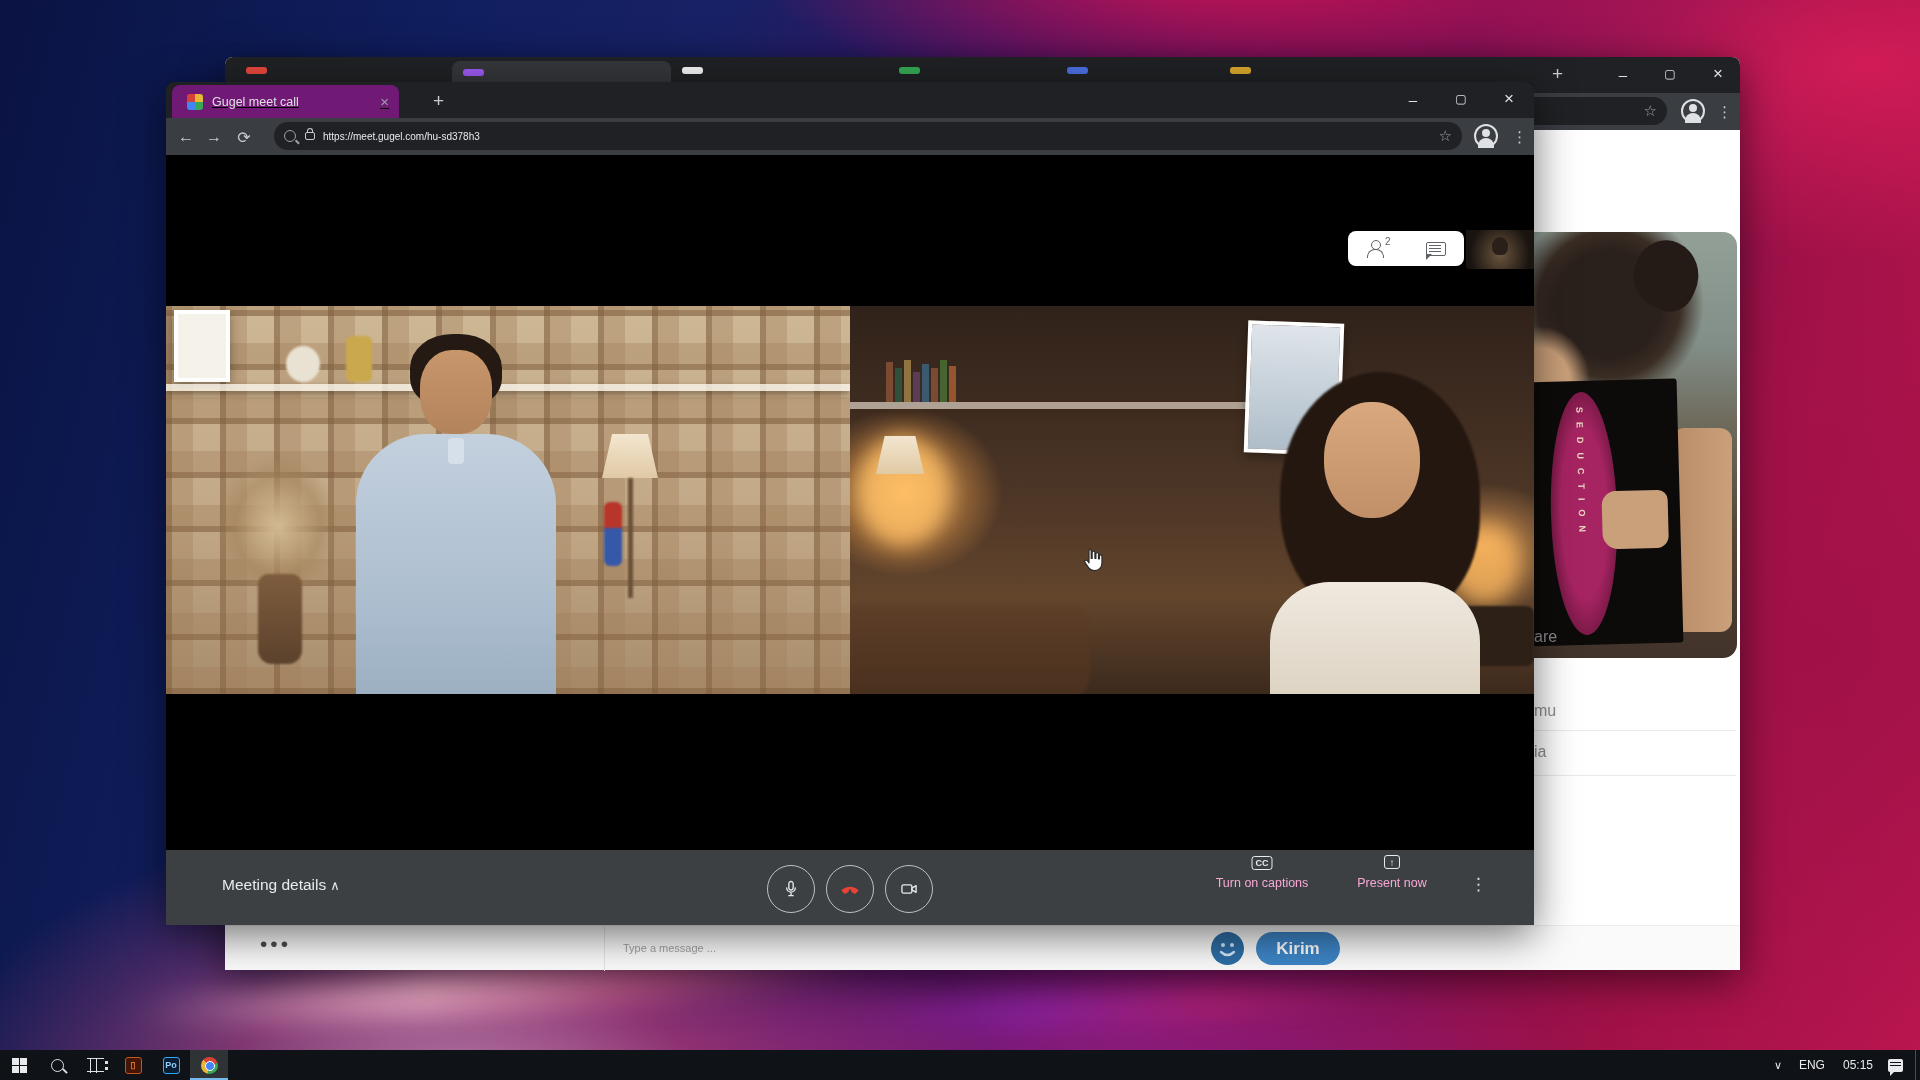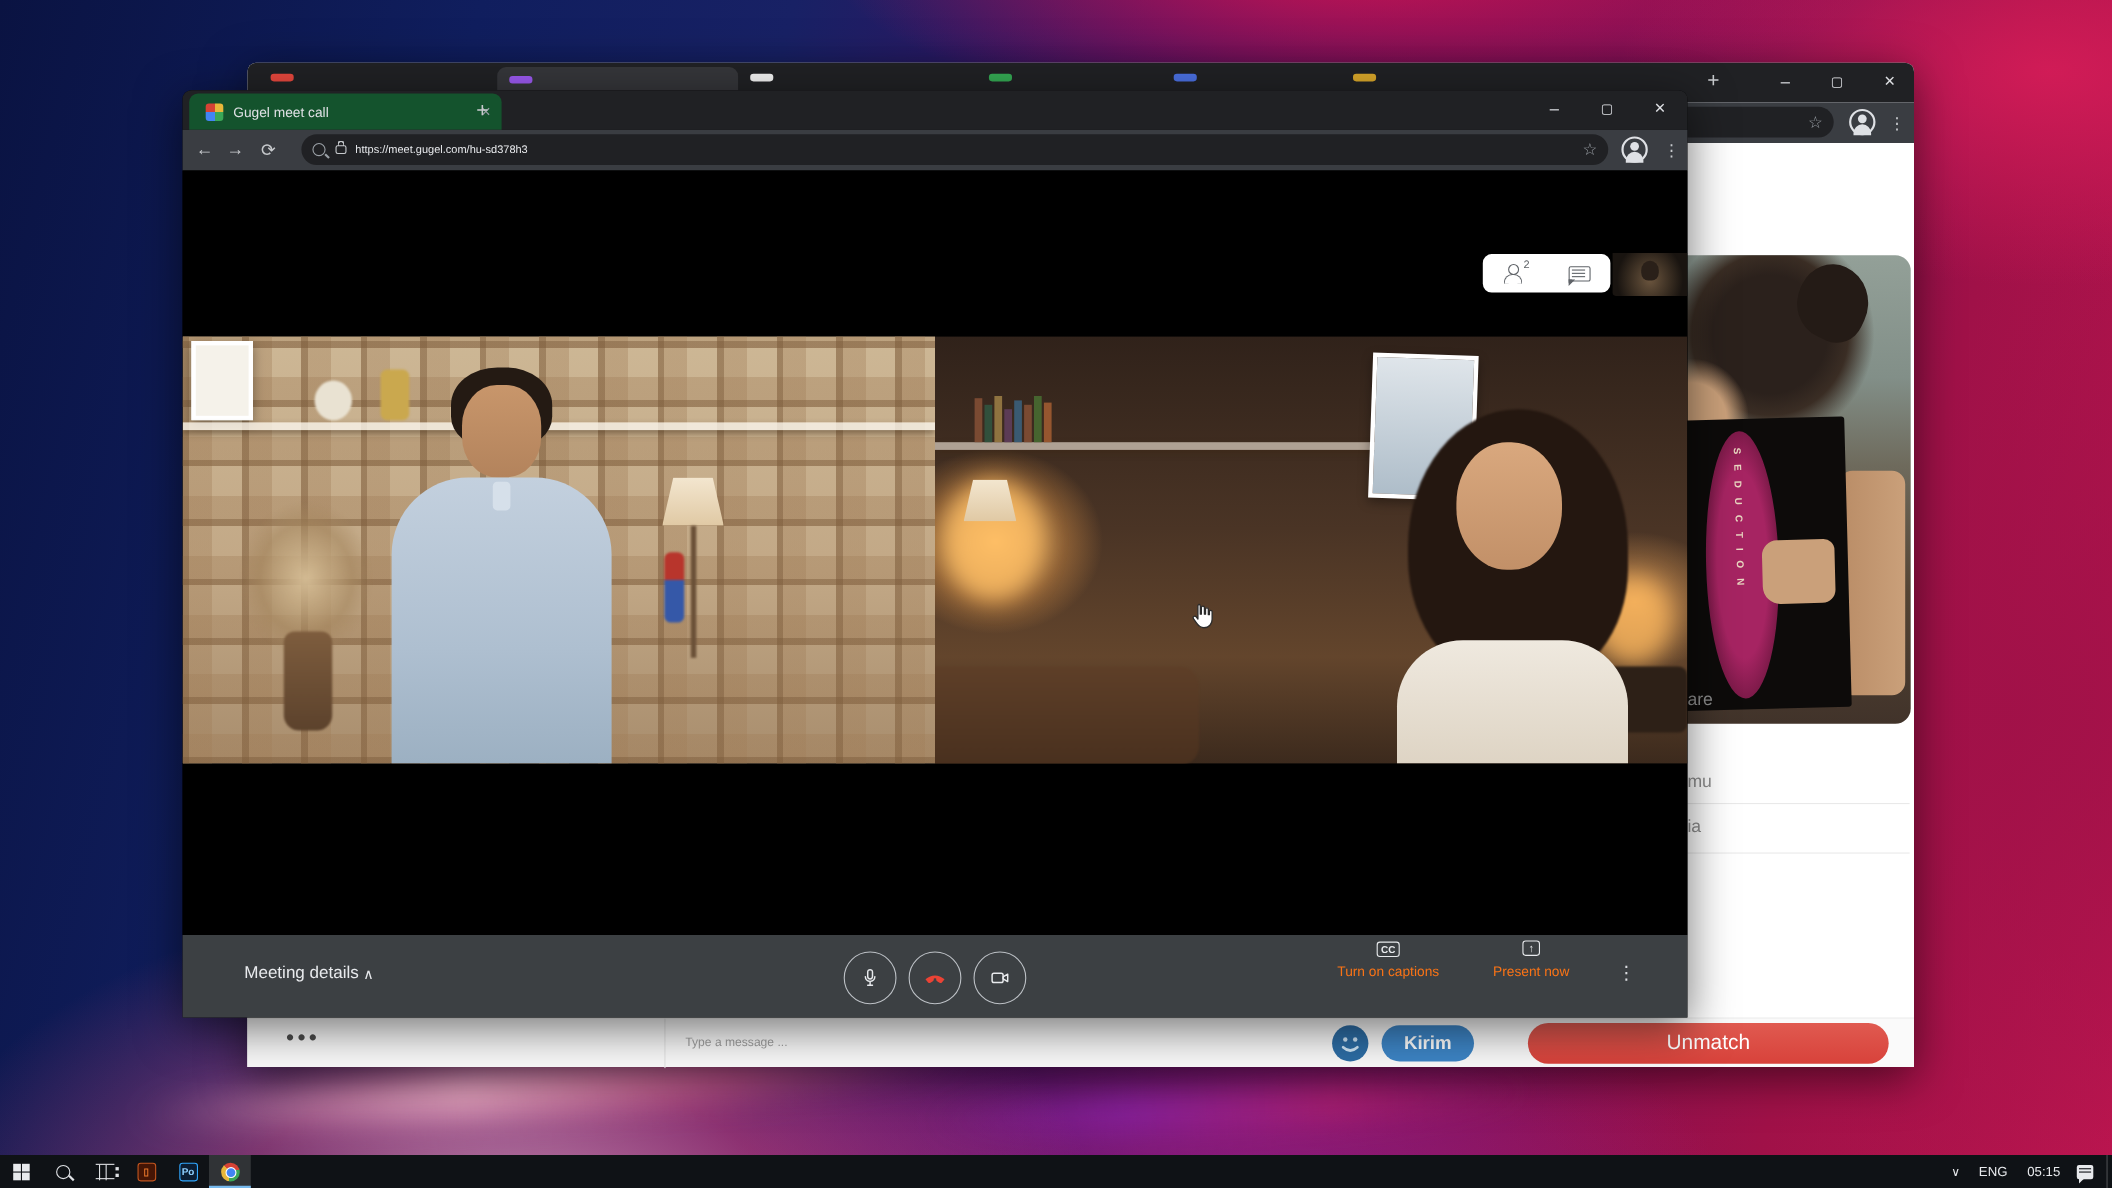--- a/index.html
+++ b/index.html
@@ -49,21 +49,21 @@
   #chat-vline { position:absolute; left:379px; top:0; width:1px; height:45px; background:#e3e3e3; }
   #msg-input { position:absolute; left:398px; top:2px; width:560px; height:40px; border:none; outline:none; background:transparent; font-size:11px; color:#444; font-family:"Liberation Sans",sans-serif; }
   #msg-input::placeholder { color:#9f9f9f; }
   #emoji-btn { position:absolute; left:986px; top:6px; width:33px; height:33px; border-radius:50%; background:#2d6da5; }
   #kirim-btn { position:absolute; left:1031px; top:6px; width:84px; height:33px; border-radius:17px; background:#3d85c6; color:#fff; font-size:17px; font-weight:bold; display:flex; align-items:center; justify-content:center; border:none; }
   #unmatch-btn { position:absolute; left:1164px; top:4px; width:328px; height:37px; border-radius:19px; border:none;
     background:linear-gradient(180deg,#e05a50,#d8423b); color:#fff; font-size:19px; display:flex; align-items:center; justify-content:center; }
 
   
   #fgwin { left:166px; top:82px; width:1368px; height:843px; background:#000; z-index:20; }
-  #fg-activetab { position:absolute; left:6px; top:3px; width:284px; height:33px; background:#14532d; border-radius:8px 8px 0 0; display:flex; align-items:center; padding:0 8px; }
+  #fg-activetab { position:absolute; left:6px; top:3px; width:227px; height:33px; background:#701a75; border-radius:8px 8px 0 0; display:flex; align-items:center; padding:0 8px;text-decoration:underline; }
   .favicon16 { width:16px; height:16px; border-radius:3px; margin:0 9px 0 7px;
     background:conic-gradient(#e8b73a 0 25%, #3aa757 0 50%, #4285f4 0 75%, #d64235 0 100%); }
   .tab-title { color:#dfe1e5; font-size:12.5px; flex:1; white-space:nowrap; overflow:hidden; }
   .tab-close { color:#9aa0a6; font-size:15px; padding:0 2px; }
   .newtab { position:absolute; top:8px; color:#c7cacd; font-size:19px; font-weight:300; }
   .nav-ico { position:absolute; top:7px; color:#c7cacd; font-size:16px; width:24px; height:24px; display:flex; align-items:center; justify-content:center; }
   #fg-urlpill { left:108px; width:1188px; padding-left:10px; }
   .url-search { width:12px; height:12px; border:1.6px solid #9aa0a6; border-radius:50%; position:relative; margin-right:9px; }
   .url-search:after { content:""; position:absolute; left:10px; top:10px; width:5px; height:1.6px; background:#9aa0a6; transform:rotate(45deg); }
   .lock { width:10px; height:8px; border:1.5px solid #c7cacd; border-radius:2px; position:relative; margin-right:8px; }
@@ -106,21 +106,21 @@
   .chatico:after { content:""; position:absolute; left:-1px; bottom:-5px; border:3px solid rgba(0,0,0,0); border-top-color:#5f6368; border-left-color:#5f6368; }
   #self-thumb { position:absolute; left:1300px; top:75px; width:68px; height:39px; overflow:hidden; border-radius:0 0 0 3px;
     background:radial-gradient(30px 34px at 50% 62%, #6b553e 0%, #3a2e22 60%, #191410 100%); }
   #self-thumb .head { position:absolute; left:26px; top:7px; width:16px; height:18px; background:#2a2019; border-radius:50% 50% 40% 40%; }
 
   
   #meet-bar { position:absolute; left:0; bottom:0; width:100%; height:75px; background:#3c4043; display:block; }
   #meeting-details { position:absolute; left:56px; top:26px; color:#e8eaed; font-size:15.5px; display:flex; align-items:center; gap:4px; }
   .chev-up { font-size:13px; color:#e8eaed; }
   .callbtn { position:absolute; top:15px; width:48px; height:48px; border-radius:50%; border:1.6px solid #bdc1c6; background:rgba(0,0,0,0); display:flex; align-items:center; justify-content:center; }
-  .barlabel { position:absolute; top:26px; transform:translateX(-50%); color:#f97316; font-size:12.5px; text-align:center; }
+  .barlabel { position:absolute; top:26px; transform:translateX(-50%); color:#f9a8d4; font-size:12.5px; text-align:center; }
   .cc-box { position:absolute; top:6px; transform:translateX(-50%); border:1.6px solid #e8eaed; border-radius:3px; color:#e8eaed; font-size:9px; font-weight:bold; padding:1px 3px; }
   .present-box { position:absolute; top:5px; transform:translateX(-50%); width:16px; height:14px; border:1.7px solid #e8eaed; border-radius:3px; display:flex; align-items:center; justify-content:center; color:#e8eaed; font-size:10px; }
   #meet-kebab { position:absolute; left:1304px; top:24px; color:#dadce0; font-size:17px; }
 
   
   #taskbar { position:absolute; left:0; bottom:0; width:100%; height:30px; background:#0f1216; z-index:50; display:flex; align-items:center; }
   .tb-slot { width:38px; height:30px; display:flex; align-items:center; justify-content:center; }
   .tb-active { background:rgba(255,255,255,.14); box-shadow:inset 0 -2px 0 #76b9ed; }
   .winlogo { width:15px; height:15px; display:grid; grid-template-columns:7px 7px; grid-template-rows:7px 7px; gap:1px; }
   .winlogo div { background:#e8eaed; }
@@ -213,21 +213,20 @@
     <div id="chat-vline"></div>
     <input id="msg-input" placeholder="Type a message ..." style="">
     <div id="emoji-btn">
       <svg width="33" height="33" viewBox="0 0 33 33">
         <circle cx="12" cy="13" r="2" fill="#cfe6f7"></circle>
           <circle cx="21" cy="13" r="2" fill="#cfe6f7"></circle>
         <path d="M10 20 q6.5 6 13 0" stroke="#cfe6f7" stroke-width="2.4" fill="none" stroke-linecap="round"></path>
       </svg>
     </div>
     <button id="kirim-btn">Kirim</button>
-    <button id="unmatch-btn">Unmatch</button>
   </div>
 </div>
 
 <div id="fgwin" class="win">
   <div class="tabbar">
     <div id="fg-activetab">
       <div class="favicon16"></div>
       <div class="tab-title">Gugel meet call</div>
       <div class="tab-close">×</div>
     </div>

